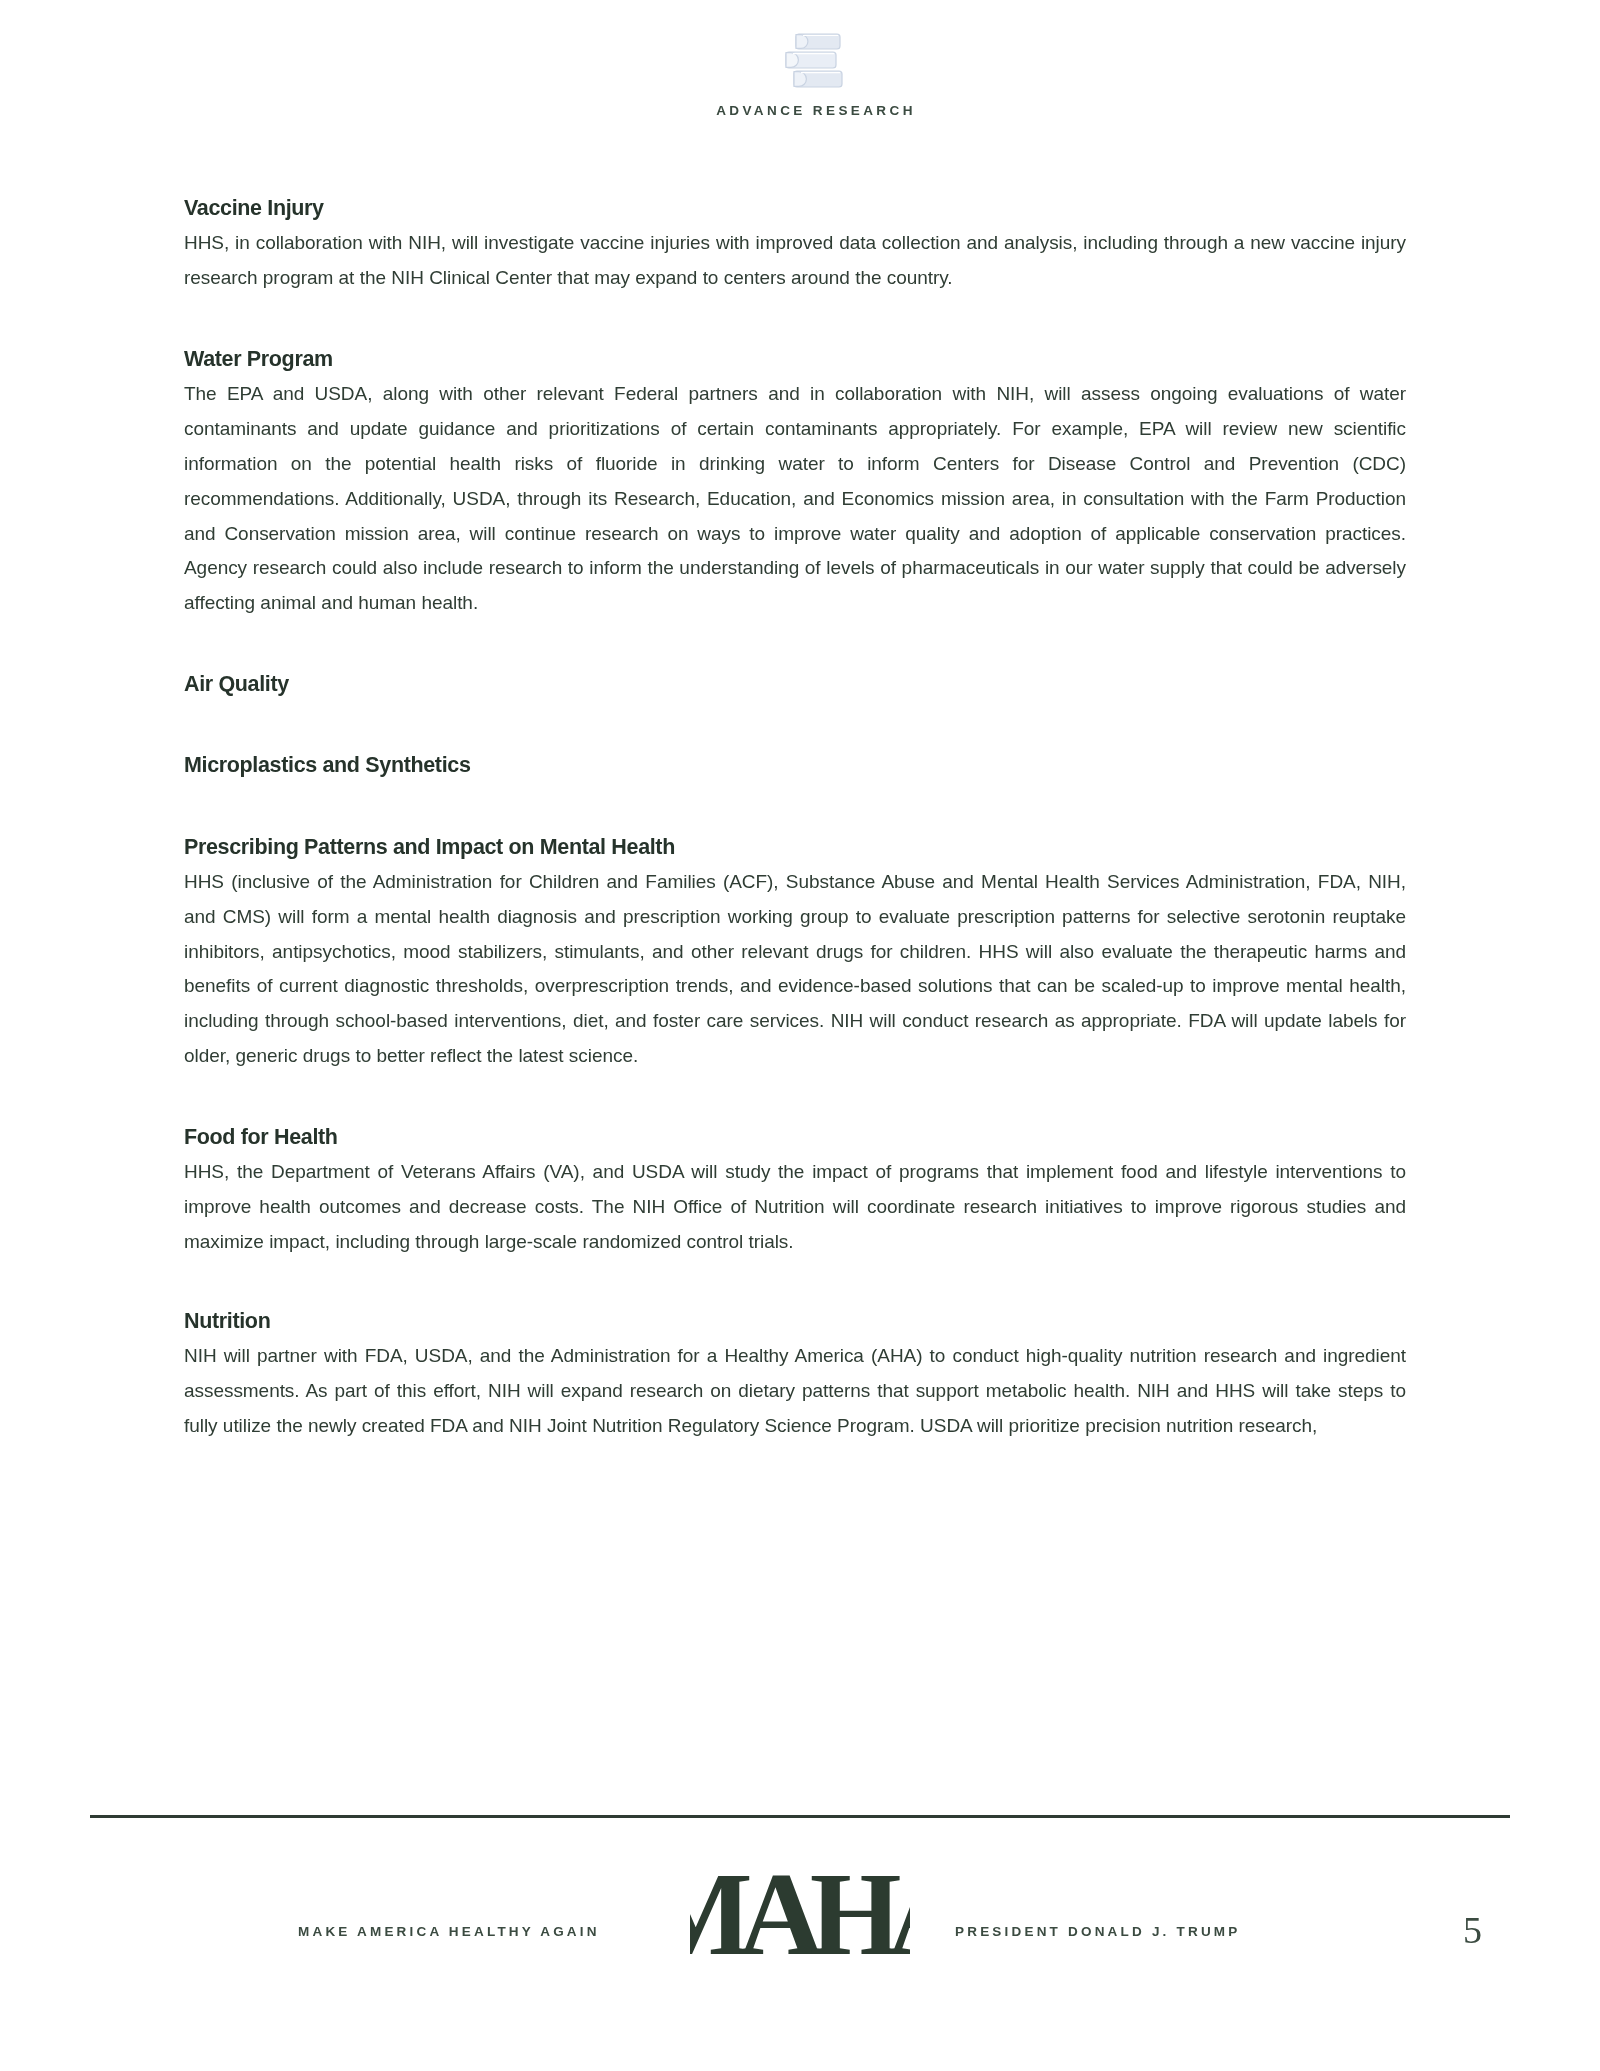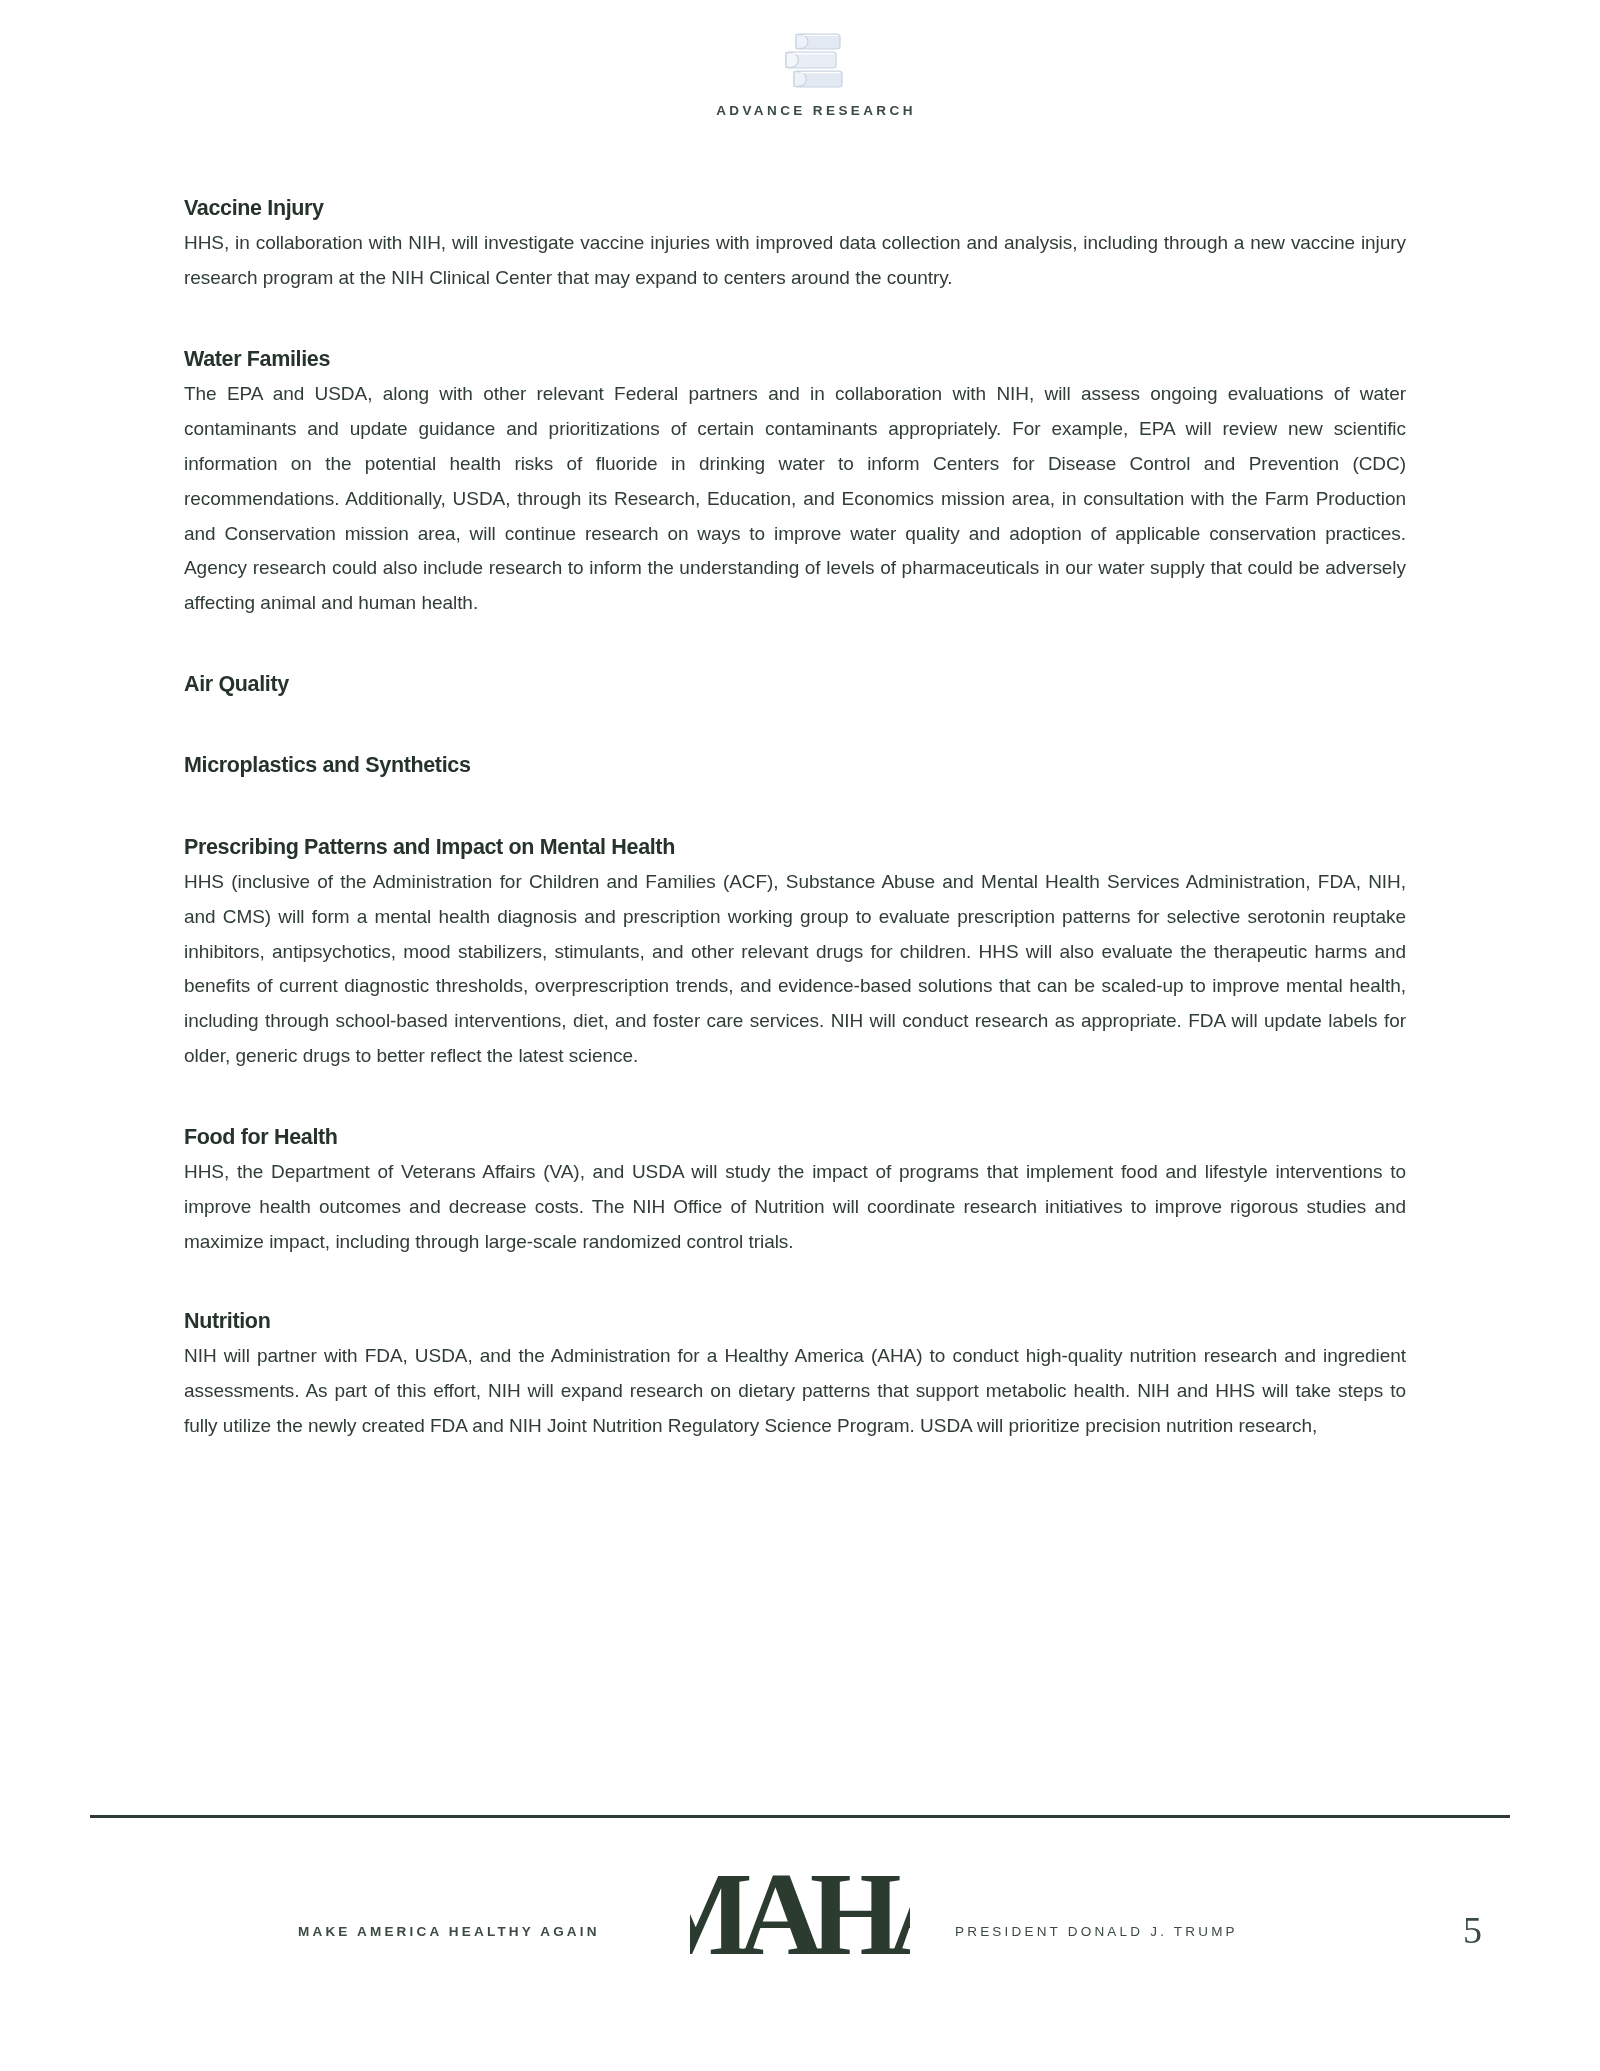--- a/index.html
+++ b/index.html
@@ -104,21 +104,21 @@
     font-weight: 600;
     color: #3b4b41;
     white-space: nowrap;
   }
   .footer-right-label {
     position: absolute;
     left: 955px;
     top: 84px;
     font-size: 13.5px;
     letter-spacing: 3.2px;
-    font-weight: 400;
+    font-weight: 700;
     color: #3b4b41;
     white-space: nowrap;
   }
   .maha-logo {
     position: absolute;
     left: 690px;
     top: 10px;
     width: 220px;
     height: 125px;
   }
@@ -159,21 +159,21 @@
 
   <div class="content">
 
     <div class="section">
       <h2 class="sec-heading">Vaccine Injury</h2>
       <p class="sec-body">HHS, in collaboration with NIH, will investigate vaccine injuries with improved data collection and analysis, including through a new vaccine injury research program at the NIH Clinical Center that may expand to centers around the country.</p>
     </div>
     <div class="gap"></div>
 
     <div class="section">
-      <h2 class="sec-heading">Water Families</h2>
+      <h2 class="sec-heading">Water Program</h2>
       <p class="sec-body">The EPA and USDA, along with other relevant Federal partners and in collaboration with NIH, will assess ongoing evaluations of water contaminants and update guidance and prioritizations of certain contaminants appropriately. For example, EPA will review new scientific information on the potential health risks of fluoride in drinking water to inform Centers for Disease Control and Prevention (CDC) recommendations. Additionally, USDA, through its Research, Education, and Economics mission area, in consultation with the Farm Production and Conservation mission area, will continue research on ways to improve water quality and adoption of applicable conservation practices. Agency research could also include research to inform the understanding of levels of pharmaceuticals in our water supply that could be adversely affecting animal and human health.</p>
     </div>
     <div class="gap"></div>
 
     <div class="section">
       <h2 class="sec-heading">Air Quality</h2>
     </div>
     <div class="gap"></div>
 
     <div class="section">

